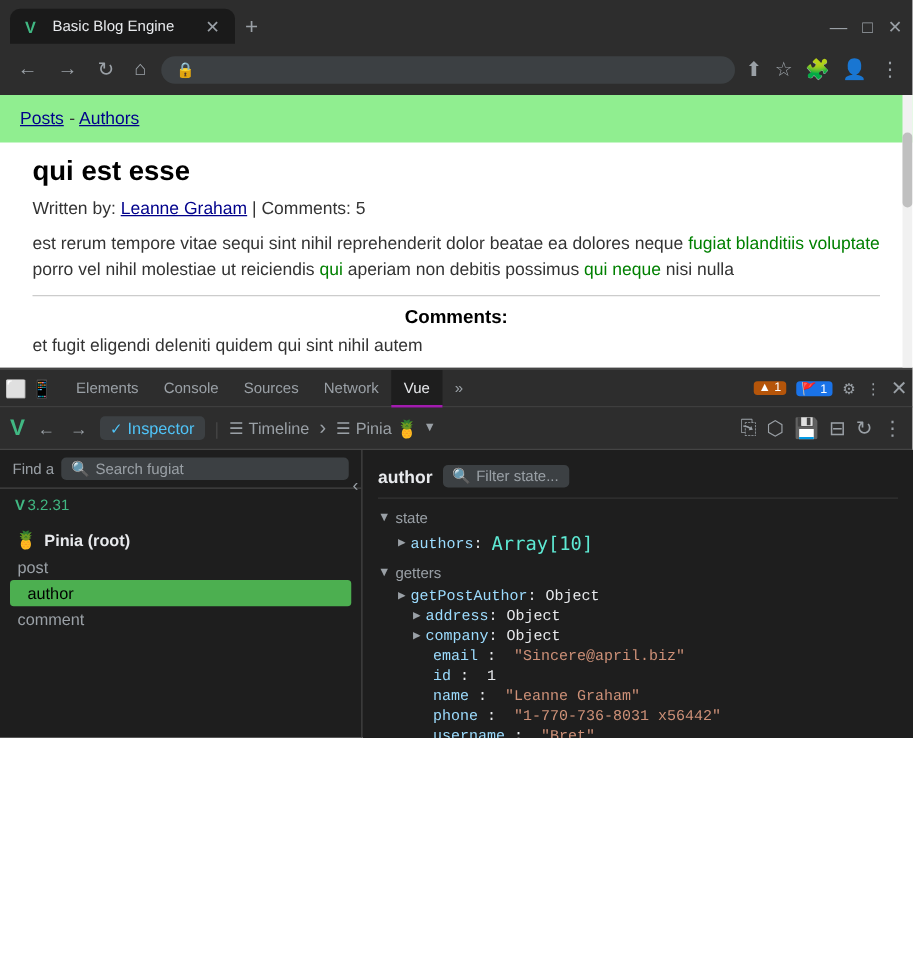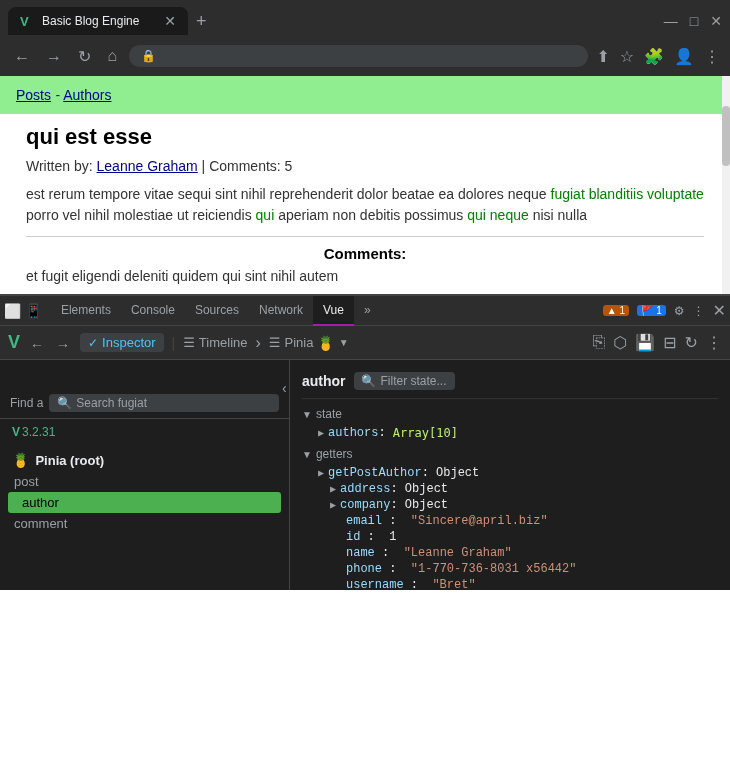--- a/index.html
+++ b/index.html
@@ -58,21 +58,21 @@
     .inspector-icon { color: #4FC3F7; font-size: 12px; }
     .timeline-btn { color: #9aa0a6; font-size: 13px; display: flex; align-items: center; gap: 4px; cursor: pointer; }
     .pinia-btn { color: #9aa0a6; font-size: 13px; display: flex; align-items: center; gap: 4px; cursor: pointer; }
     .pinia-emoji { font-size: 14px; }
     .toolbar-right { margin-left: auto; display: flex; gap: 8px; color: #9aa0a6; }
 
     .devtools-main { display: flex; height: 230px; }
 
     
     .left-panel { width: 290px; background: #1e1e1e; border-right: 1px solid #444; display: flex; flex-direction: column; }
-    .search-bar { display: flex; align-items: center; padding: 6px 10px; border-bottom: 1px solid #444; gap: 6px; margin-top: 28px; }
+    .search-bar { display: flex; align-items: center; padding: 6px 10px; border-bottom: 1px solid #444; gap: 6px; }
     .find-label { color: #9aa0a6; font-size: 12px; }
     .search-input { display: flex; align-items: center; gap: 4px; background: #3c4043; border-radius: 4px; padding: 2px 8px; flex: 1; }
     .search-input-icon { color: #9aa0a6; font-size: 12px; }
     .search-input-text { color: #9aa0a6; font-size: 12px; }
     .version-row { display: flex; align-items: center; padding: 6px 12px; }
     .vue-version { color: #41B883; font-size: 12px; font-weight: bold; }
     .tree-section { flex: 1; padding: 4px 0; }
     .tree-item { padding: 3px 12px; font-size: 13px; color: #9aa0a6; cursor: pointer; display: flex; align-items: center; gap: 6px; }
     .tree-item.root { color: #e8eaed; font-weight: bold; }
     .tree-item.selected { background: #4CAF50; color: #000; border-radius: 3px; margin: 0 8px; }
@@ -90,21 +90,21 @@
     .section-label .arrow { color: #9aa0a6; font-size: 10px; }
     .prop-line { font-size: 12px; font-family: 'Courier New', monospace; padding: 1px 0 1px 16px; }
     .prop-key { color: #9cdcfe; }
     .prop-colon { color: #e8eaed; }
     .prop-value-orange { color: #ce9178; }
     .prop-value-white { color: #e8eaed; }
     .prop-arrow { color: #9aa0a6; font-size: 10px; margin-right: 4px; }
     .expandable { display: flex; align-items: center; }
     .sub-indent { padding-left: 28px; }
     .sub-indent2 { padding-left: 44px; }
-    .array-badge { color: #bef264; font-size: 12px; font-family: monospace; }
+    .array-badge { color: #5eead4; font-size: 15px; font-family: monospace; }
     .getters-section { margin-top: 4px; }
   </style>
 </head>
 <body>
 
 <div class="browser-chrome">
 
   <div class="tab-bar">
     <div class="tab">
       <span class="tab-favicon" style="color:#41B883;font-weight:bold;font-size:13px;">V</span>

